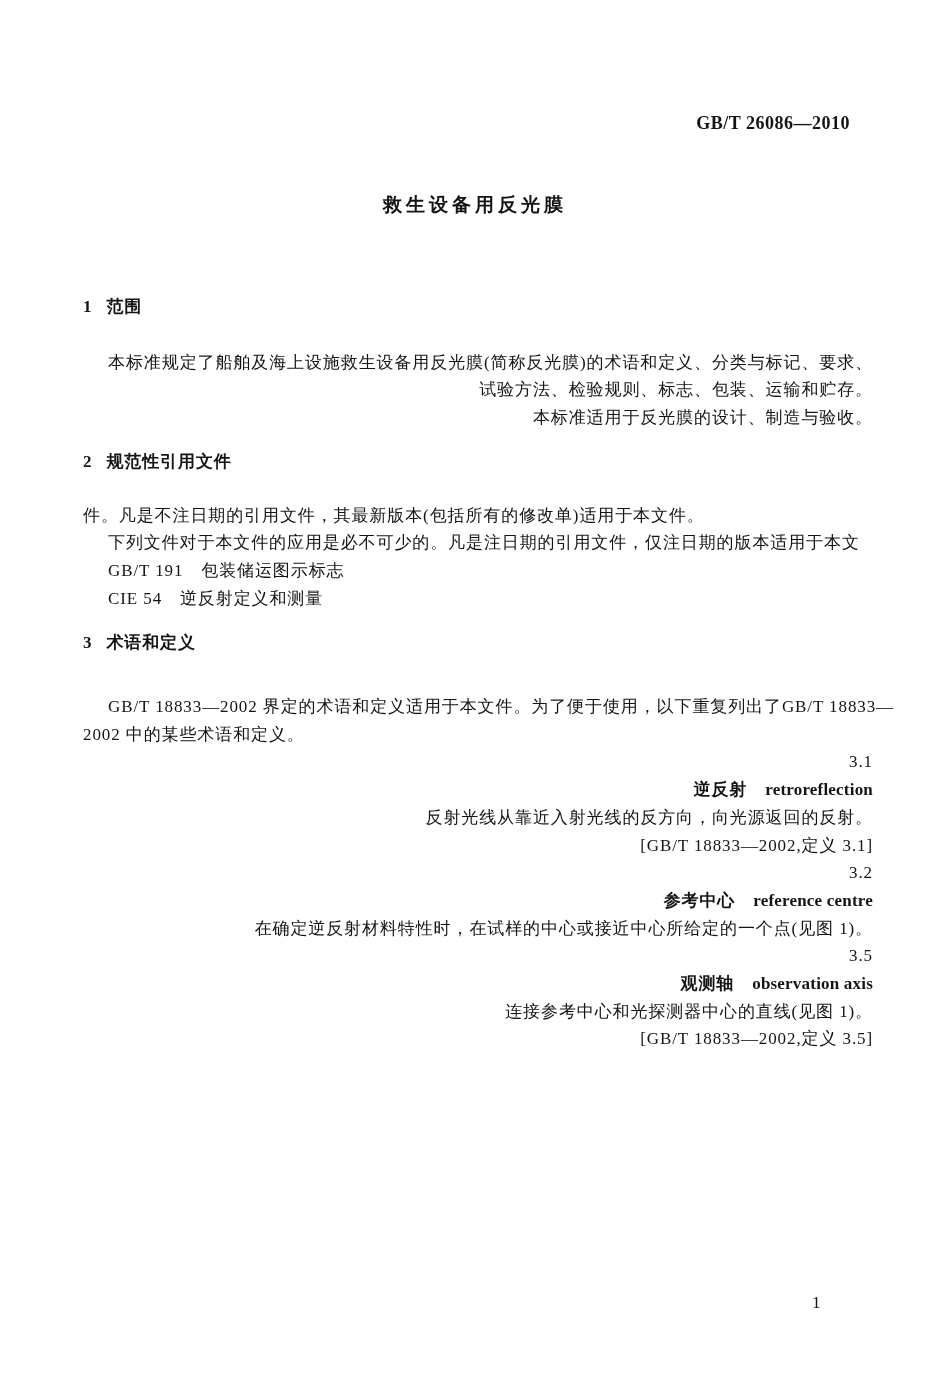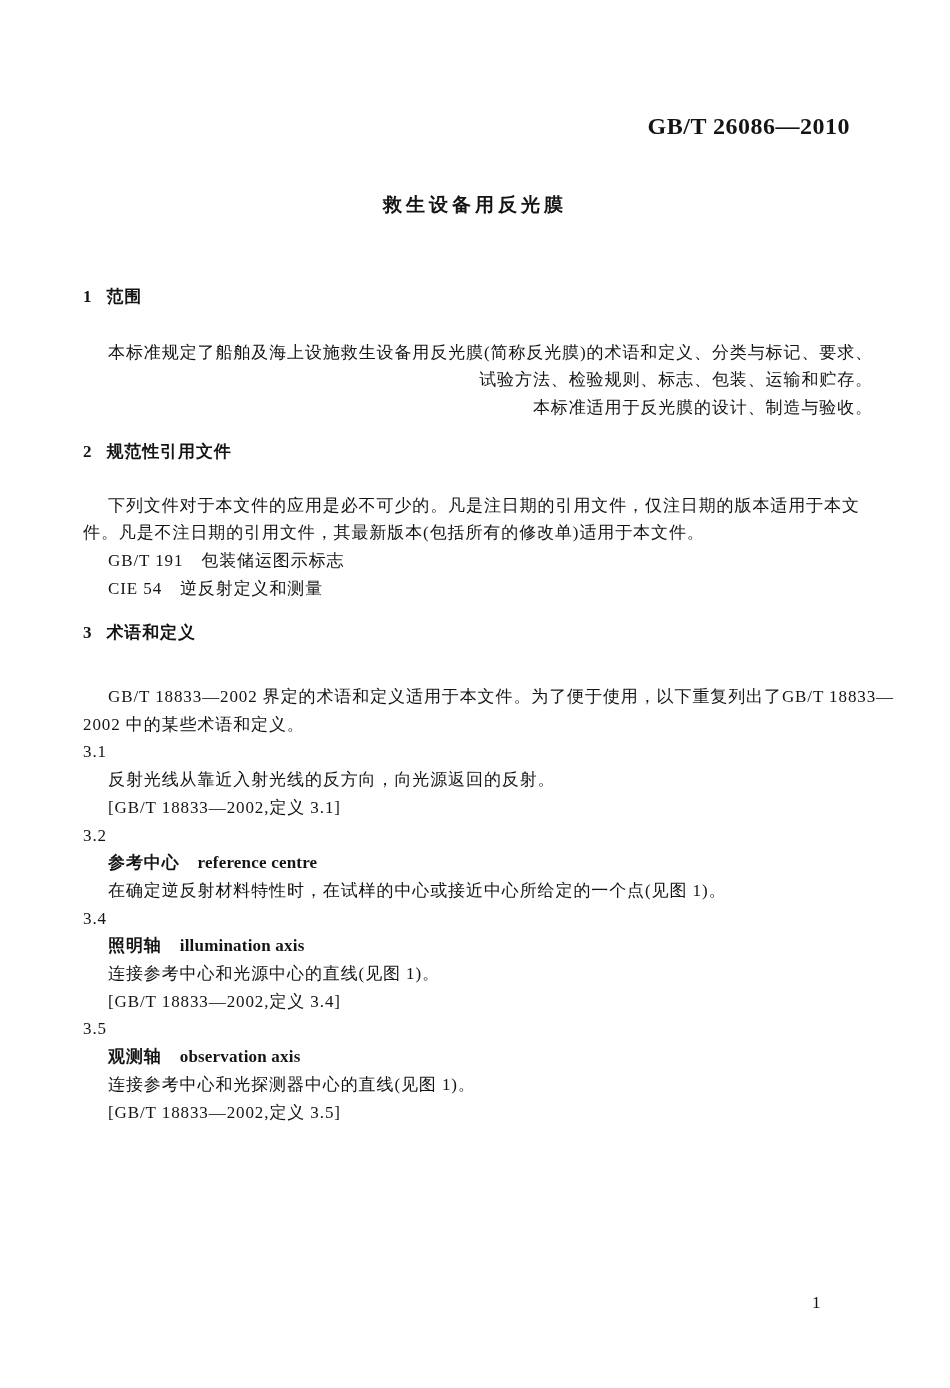--- a/index.html
+++ b/index.html
@@ -8,50 +8,50 @@
     width:950px;height:1388px;
     margin:0 auto;
     background:#ffffff;
     color:#141414;
     font-family:"Liberation Serif","DejaVu Serif",serif;
     overflow:hidden;
   }
   .doc-code{
     position:absolute;
     top:113px;right:100px;
-    font-size:24px;font-weight:700;
+    font-size:18px;font-weight:700;
     letter-spacing:0.5px;
     white-space:nowrap;
   }
   .doc-title{
     position:absolute;
     top:192px;left:0;width:100%;
     text-align:center;
     font-size:19px;font-weight:700;
     letter-spacing:4px;
     white-space:nowrap;
   }
   .content{
     position:absolute;
-    left:83px;top:283px;
+    left:83px;top:293px;
     width:790px;
     font-size:17px;
     line-height:27.7px;
     letter-spacing:0.9px;
   }
   .line{white-space:nowrap;}
   .ind{padding-left:25px;}
   .sec-heading{font-weight:700;}
   .sec-num{display:inline-block;margin-right:14px;}
   .para1{margin-top:28px;text-align:right;}
   .h2{margin-top:16px;}
   .para2{margin-top:26px;}
   .h3{margin-top:17px;}
   .para3{margin-top:36px;}
-  .terms{margin-top:0;}
+  .terms{margin-top:0;text-align:right;}
   .term-cn{font-weight:700;}
   .term-en{font-weight:700;margin-left:18px;letter-spacing:0.2px;}
   .page-num{
     position:absolute;
     top:1293px;left:812px;
     font-size:17px;
   }
 </style>
 </head>
 <body>
@@ -70,59 +70,54 @@
     <div class="para1">
       <div class="line ind">本标准规定了船舶及海上设施救生设备用反光膜(简称反光膜)的术语和定义、分类与标记、要求、</div>
       <div class="line">试验方法、检验规则、标志、包装、运输和贮存。</div>
       <div class="line ind">本标准适用于反光膜的设计、制造与验收。</div>
     </div>
 
     <div class="line sec-heading h2">
       <span class="sec-num">2</span><span>规范性引用文件</span>
     </div>
     <div class="para2">
+      <div class="line">件。凡是不注日期的引用文件，其最新版本(包括所有的修改单)适用于本文件。</div>
       <div class="line ind">下列文件对于本文件的应用是必不可少的。凡是注日期的引用文件，仅注日期的版本适用于本文</div>
-      <div class="line">件。凡是不注日期的引用文件，其最新版本(包括所有的修改单)适用于本文件。</div>
       <div class="line ind">GB/T 191　包装储运图示标志</div>
       <div class="line ind">CIE 54　逆反射定义和测量</div>
     </div>
 
     <div class="line sec-heading h3">
       <span class="sec-num">3</span><span>术语和定义</span>
     </div>
     <div class="para3">
       <div class="line ind">GB/T 18833—2002 界定的术语和定义适用于本文件。为了便于使用，以下重复列出了GB/T 18833—</div>
       <div class="line">2002 中的某些术语和定义。</div>
     </div>
 
     <div class="terms">
 
       <div>
         <div class="line">3.1</div>
+        <div class="line ind">
+          <span class="term-cn">逆反射</span><span class="term-en">retroreflection</span>
+        </div>
         <div class="line ind">反射光线从靠近入射光线的反方向，向光源返回的反射。</div>
         <div class="line ind">[GB/T 18833—2002,定义 3.1]</div>
       </div>
 
       <div>
         <div class="line">3.2</div>
         <div class="line ind">
           <span class="term-cn">参考中心</span><span class="term-en">reference centre</span>
         </div>
         <div class="line ind">在确定逆反射材料特性时，在试样的中心或接近中心所给定的一个点(见图 1)。</div>
       </div>
 
 
-      <div>
-        <div class="line">3.4</div>
-        <div class="line ind">
-          <span class="term-cn">照明轴</span><span class="term-en">illumination axis</span>
-        </div>
-        <div class="line ind">连接参考中心和光源中心的直线(见图 1)。</div>
-        <div class="line ind">[GB/T 18833—2002,定义 3.4]</div>
-      </div>
 
       <div>
         <div class="line">3.5</div>
         <div class="line ind">
           <span class="term-cn">观测轴</span><span class="term-en">observation axis</span>
         </div>
         <div class="line ind">连接参考中心和光探测器中心的直线(见图 1)。</div>
         <div class="line ind">[GB/T 18833—2002,定义 3.5]</div>
       </div>
 

